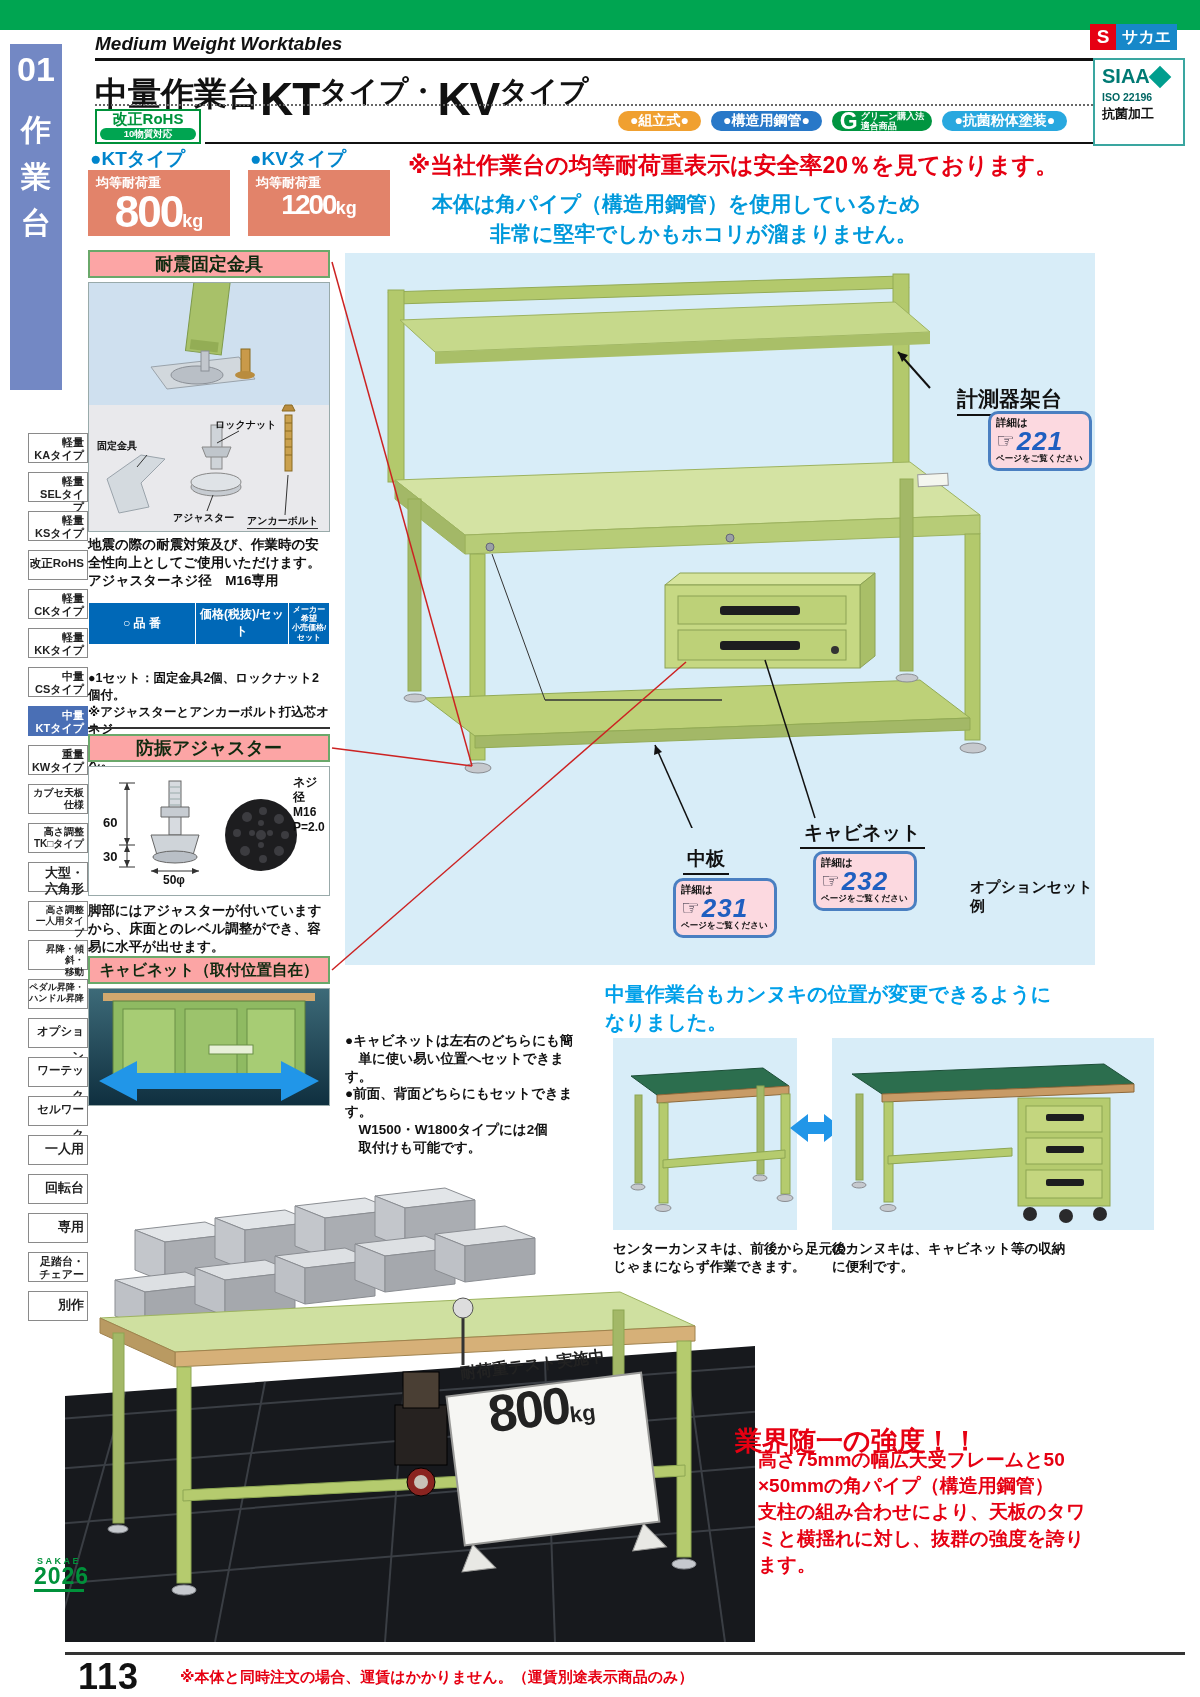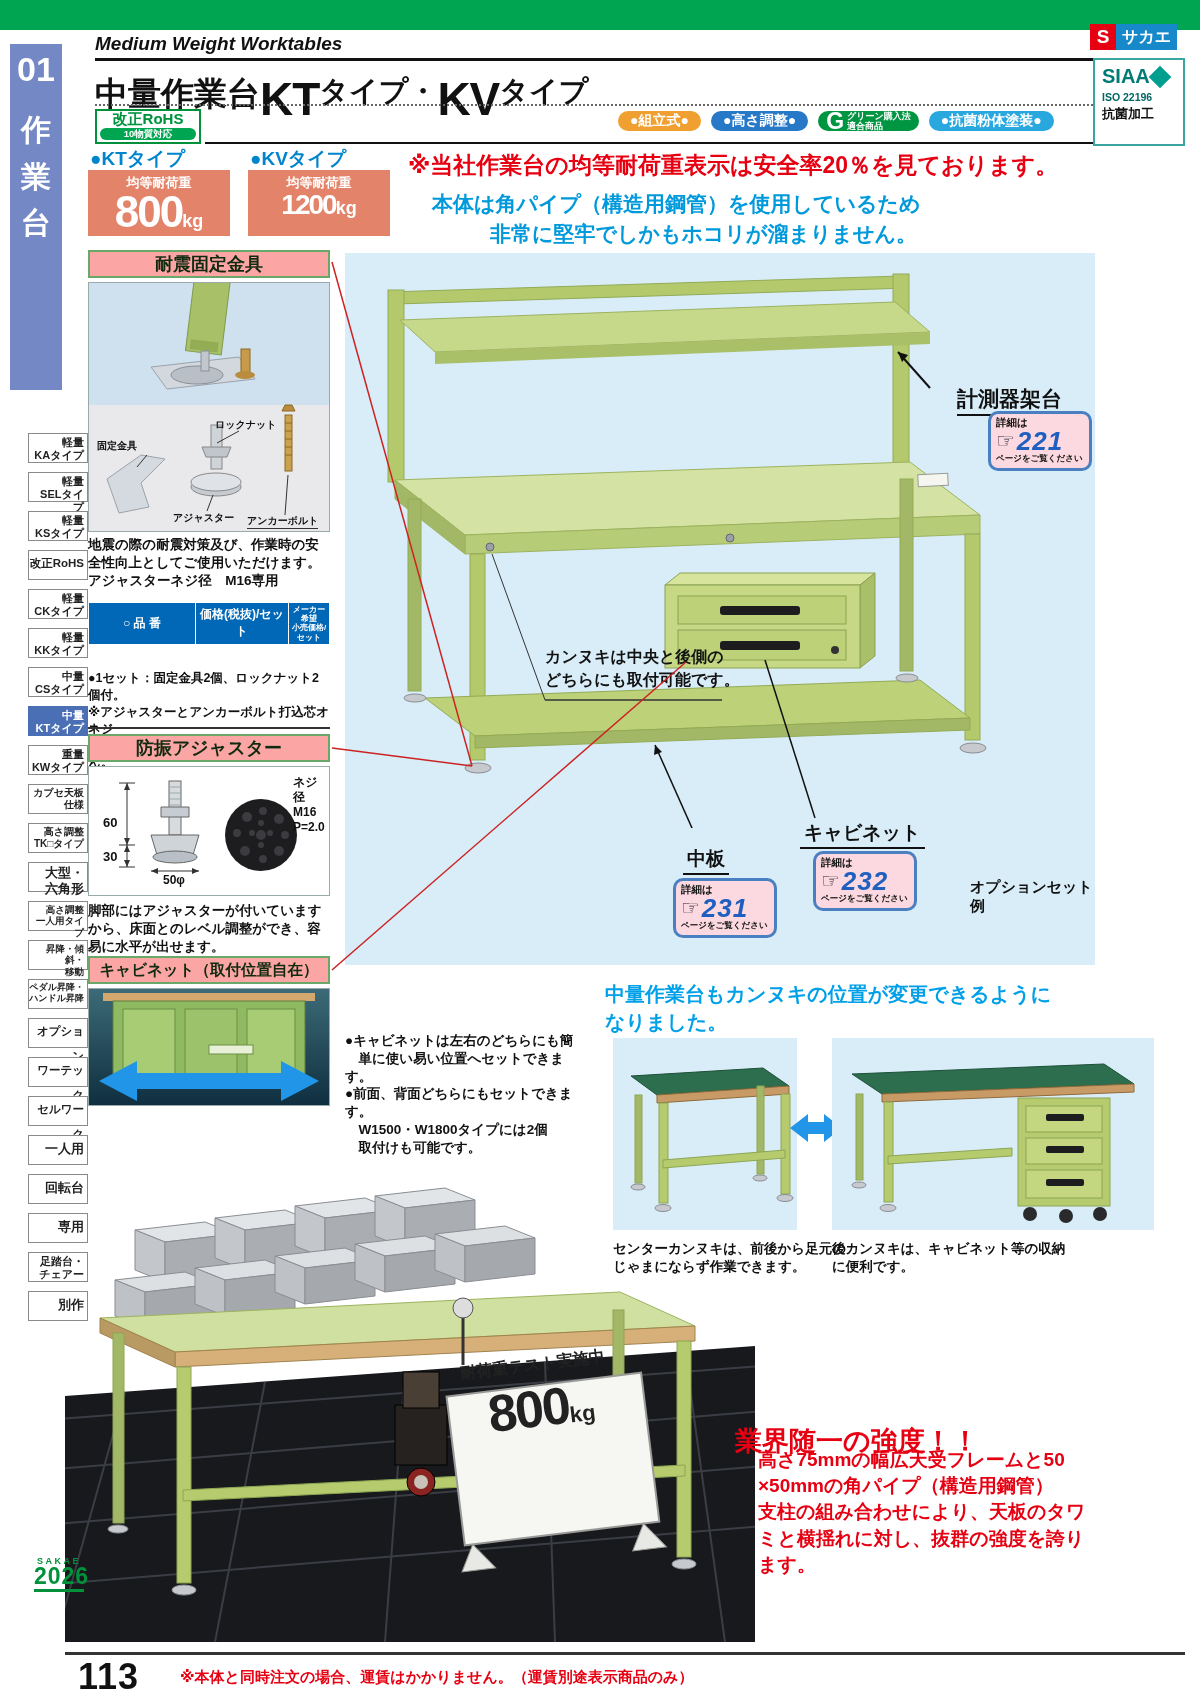--- a/index.html
+++ b/index.html
@@ -47,21 +47,21 @@
   #brandlogo{left:1090px;top:24px;display:flex;height:26px;}
   #brandlogo .bs{width:26px;background:#e60012;color:#fff;font-weight:bold;font-size:19px;text-align:center;line-height:26px;}
   #brandlogo .bn{background:#1788c9;color:#fff;font-weight:bold;font-size:16px;line-height:26px;padding:0 6px;}
   #siaabox{left:1093px;top:58px;width:92px;height:88px;border:2px solid #3aa6a0;box-sizing:border-box;background:#fff;padding:5px 0 0 7px;}
   #siaabox .sa{font-size:20px;font-weight:bold;color:#007a74;letter-spacing:0;display:flex;align-items:center;gap:2px;}
   #siaabox .diam{width:16px;height:16px;background:#009e8e;transform:rotate(45deg);display:inline-block;}
   #siaabox .iso{font-size:10.5px;font-weight:bold;color:#006663;margin-top:3px;}
   #siaabox .kk{font-size:13px;font-weight:bold;color:#111;margin-top:2px;}
   
   .typelabel{font-size:19px;font-weight:bold;color:#0085cc;}
-  .loadpanel{width:142px;height:66px;background:#e2836a;color:#fff;padding:4px 8px;box-sizing:border-box;text-align:center;}
+  .loadpanel{width:142px;height:66px;background:#e2836a;color:#fff;padding:4px 8px;box-sizing:border-box;}
   .loadpanel .cap{font-size:13px;font-weight:bold;}
   .loadpanel .val{display:flex;align-items:baseline;justify-content:center;line-height:.9;}
   .loadpanel .v{font-weight:bold;font-size:44px;letter-spacing:-2px;}
   .loadpanel .u{font-weight:bold;font-size:18px;}
   #noticeRed{left:408px;top:150px;font-size:23px;font-weight:bold;color:#e60012;}
   #noticeBlue1{left:432px;top:190px;font-size:21px;font-weight:bold;color:#0099db;}
   #noticeBlue2{left:490px;top:220px;font-size:21px;font-weight:bold;color:#0099db;}
   
   .sechead{left:88px;width:242px;height:28px;background:#fca5a5;border:2px solid #6aa86a;box-sizing:border-box;
     text-align:center;font-size:18px;font-weight:bold;line-height:24px;color:#102a10;position:absolute;}
@@ -173,21 +173,21 @@
     <span class="t3">タイプ</span>
 </div>
 <div class="abs" id="dotline"></div>
 <div class="abs" id="rohs">
   <div class="r1">改正RoHS</div>
   <div class="r2">10物質対応</div>
 </div>
 <div class="abs" id="headline2"></div>
 <div class="abs" id="badges">
   <div class="pill" style="background:#f0a030">●組立式●</div>
-  <div class="pill" style="background:#2878c8">●高さ調整●</div>
+  <div class="pill" style="background:#2878c8">●構造用鋼管●</div>
   <div class="pill g" style="background:#009540">
     <span class="gbig">G</span>
     <span class="gtxt"><span>グリーン購入法</span><br><span>適合商品</span></span>
   </div>
   <div class="pill" style="background:#29a8df">●抗菌粉体塗装●</div>
 </div>
 <div class="abs" id="brandlogo">
   <div class="bs">S</div>
   <div class="bn">サカエ</div>
 </div>
@@ -384,22 +384,20 @@
   </svg>
   <div class="abs" id="rackLabel" style="left:612px;top:132px;position:absolute">計測器架台</div>
   <div class="pagebadge z4" style="left:643px;top:158px">
     <div class="lead">詳細は</div>
     <div class="row">
         <span class="hand">☞</span>
         <span class="num">221</span>
       </div>
     <div class="tail">ページをご覧ください</div>
   </div>
-  <div class="abs preline" id="kannukiNote" style="left:200px;top:392px;position:absolute">カンヌキは中央と後側の
-どちらにも取付可能です。</div>
   <div class="abs" id="nakaitaLabel" style="left:338px;top:593px;position:absolute">中板</div>
   <div class="pagebadge z4" style="left:328px;top:625px">
     <div class="lead">詳細は</div>
     <div class="row">
         <span class="hand">☞</span>
         <span class="num">231</span>
       </div>
     <div class="tail">ページをご覧ください</div>
   </div>
   <div class="abs" id="cabinetLabel" style="left:455px;top:567px;position:absolute">キャビネット</div>

